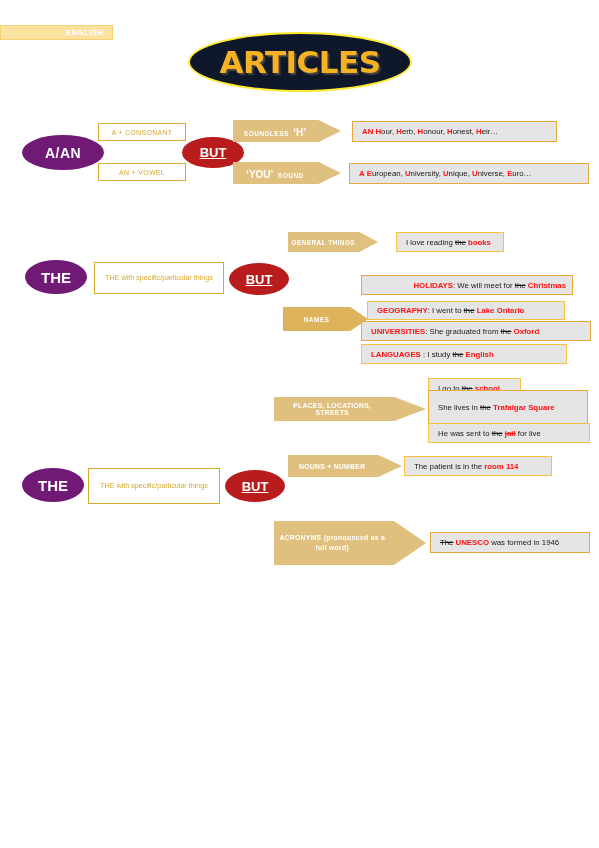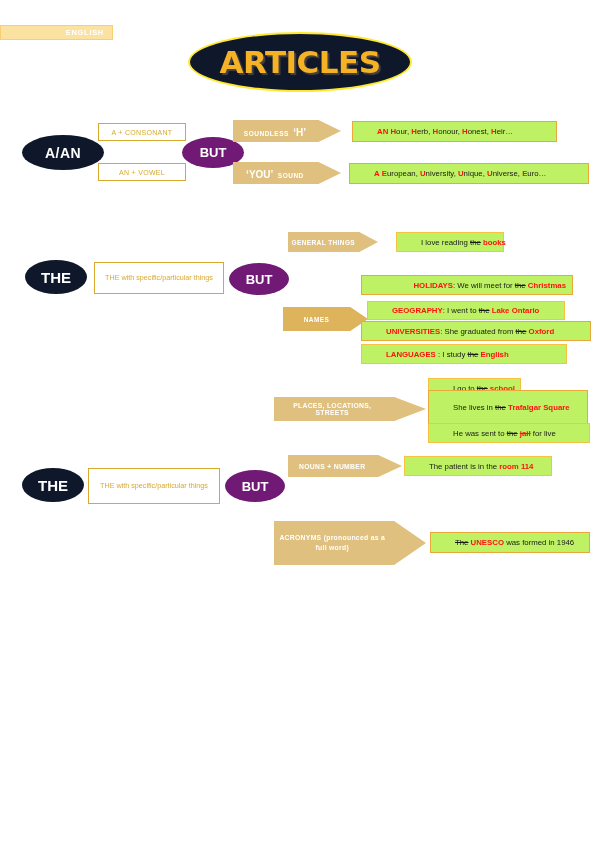--- a/index.html
+++ b/index.html
@@ -34,32 +34,32 @@
     letter-spacing:-0.5px;
     text-shadow:2px 2px 1px rgba(140,120,90,.45);
   }
 
   
   .oval{
     border-radius:50%;
     display:flex;align-items:center;justify-content:center;
     color:#ffffff;font-weight:bold;
   }
-  .oval-light{background:#0f172a;}
-  .oval-dark{background:#701a75;}
+  .oval-light{background:#701a75;}
+  .oval-dark{background:#b91c1c;text-decoration:underline;}
 
   .wbox{
     background:#ffffff;border:1px solid #d9a92e;box-sizing:border-box;
     display:flex;align-items:center;justify-content:center;
     color:#d9a92e;
   }
   .exbox{
-    background:#bef264;box-sizing:border-box;
+    background:#e5e5e5;box-sizing:border-box;
     display:flex;align-items:center;
-    padding-left:24px;padding-right:6px;
+    padding-left:9px;padding-right:6px;
     font-size:7.8px;color:#1a1a1a;white-space:nowrap;
   }
   .bdr-gold{border:1.5px solid #e8a93a;}
   .bdr-yellow{border:1.5px solid #f5c242;}
 
   .red{color:#ff1111;font-weight:bold;}
   .strike{text-decoration:line-through;text-decoration-thickness:1.2px;}
 
   
   .arrow{

